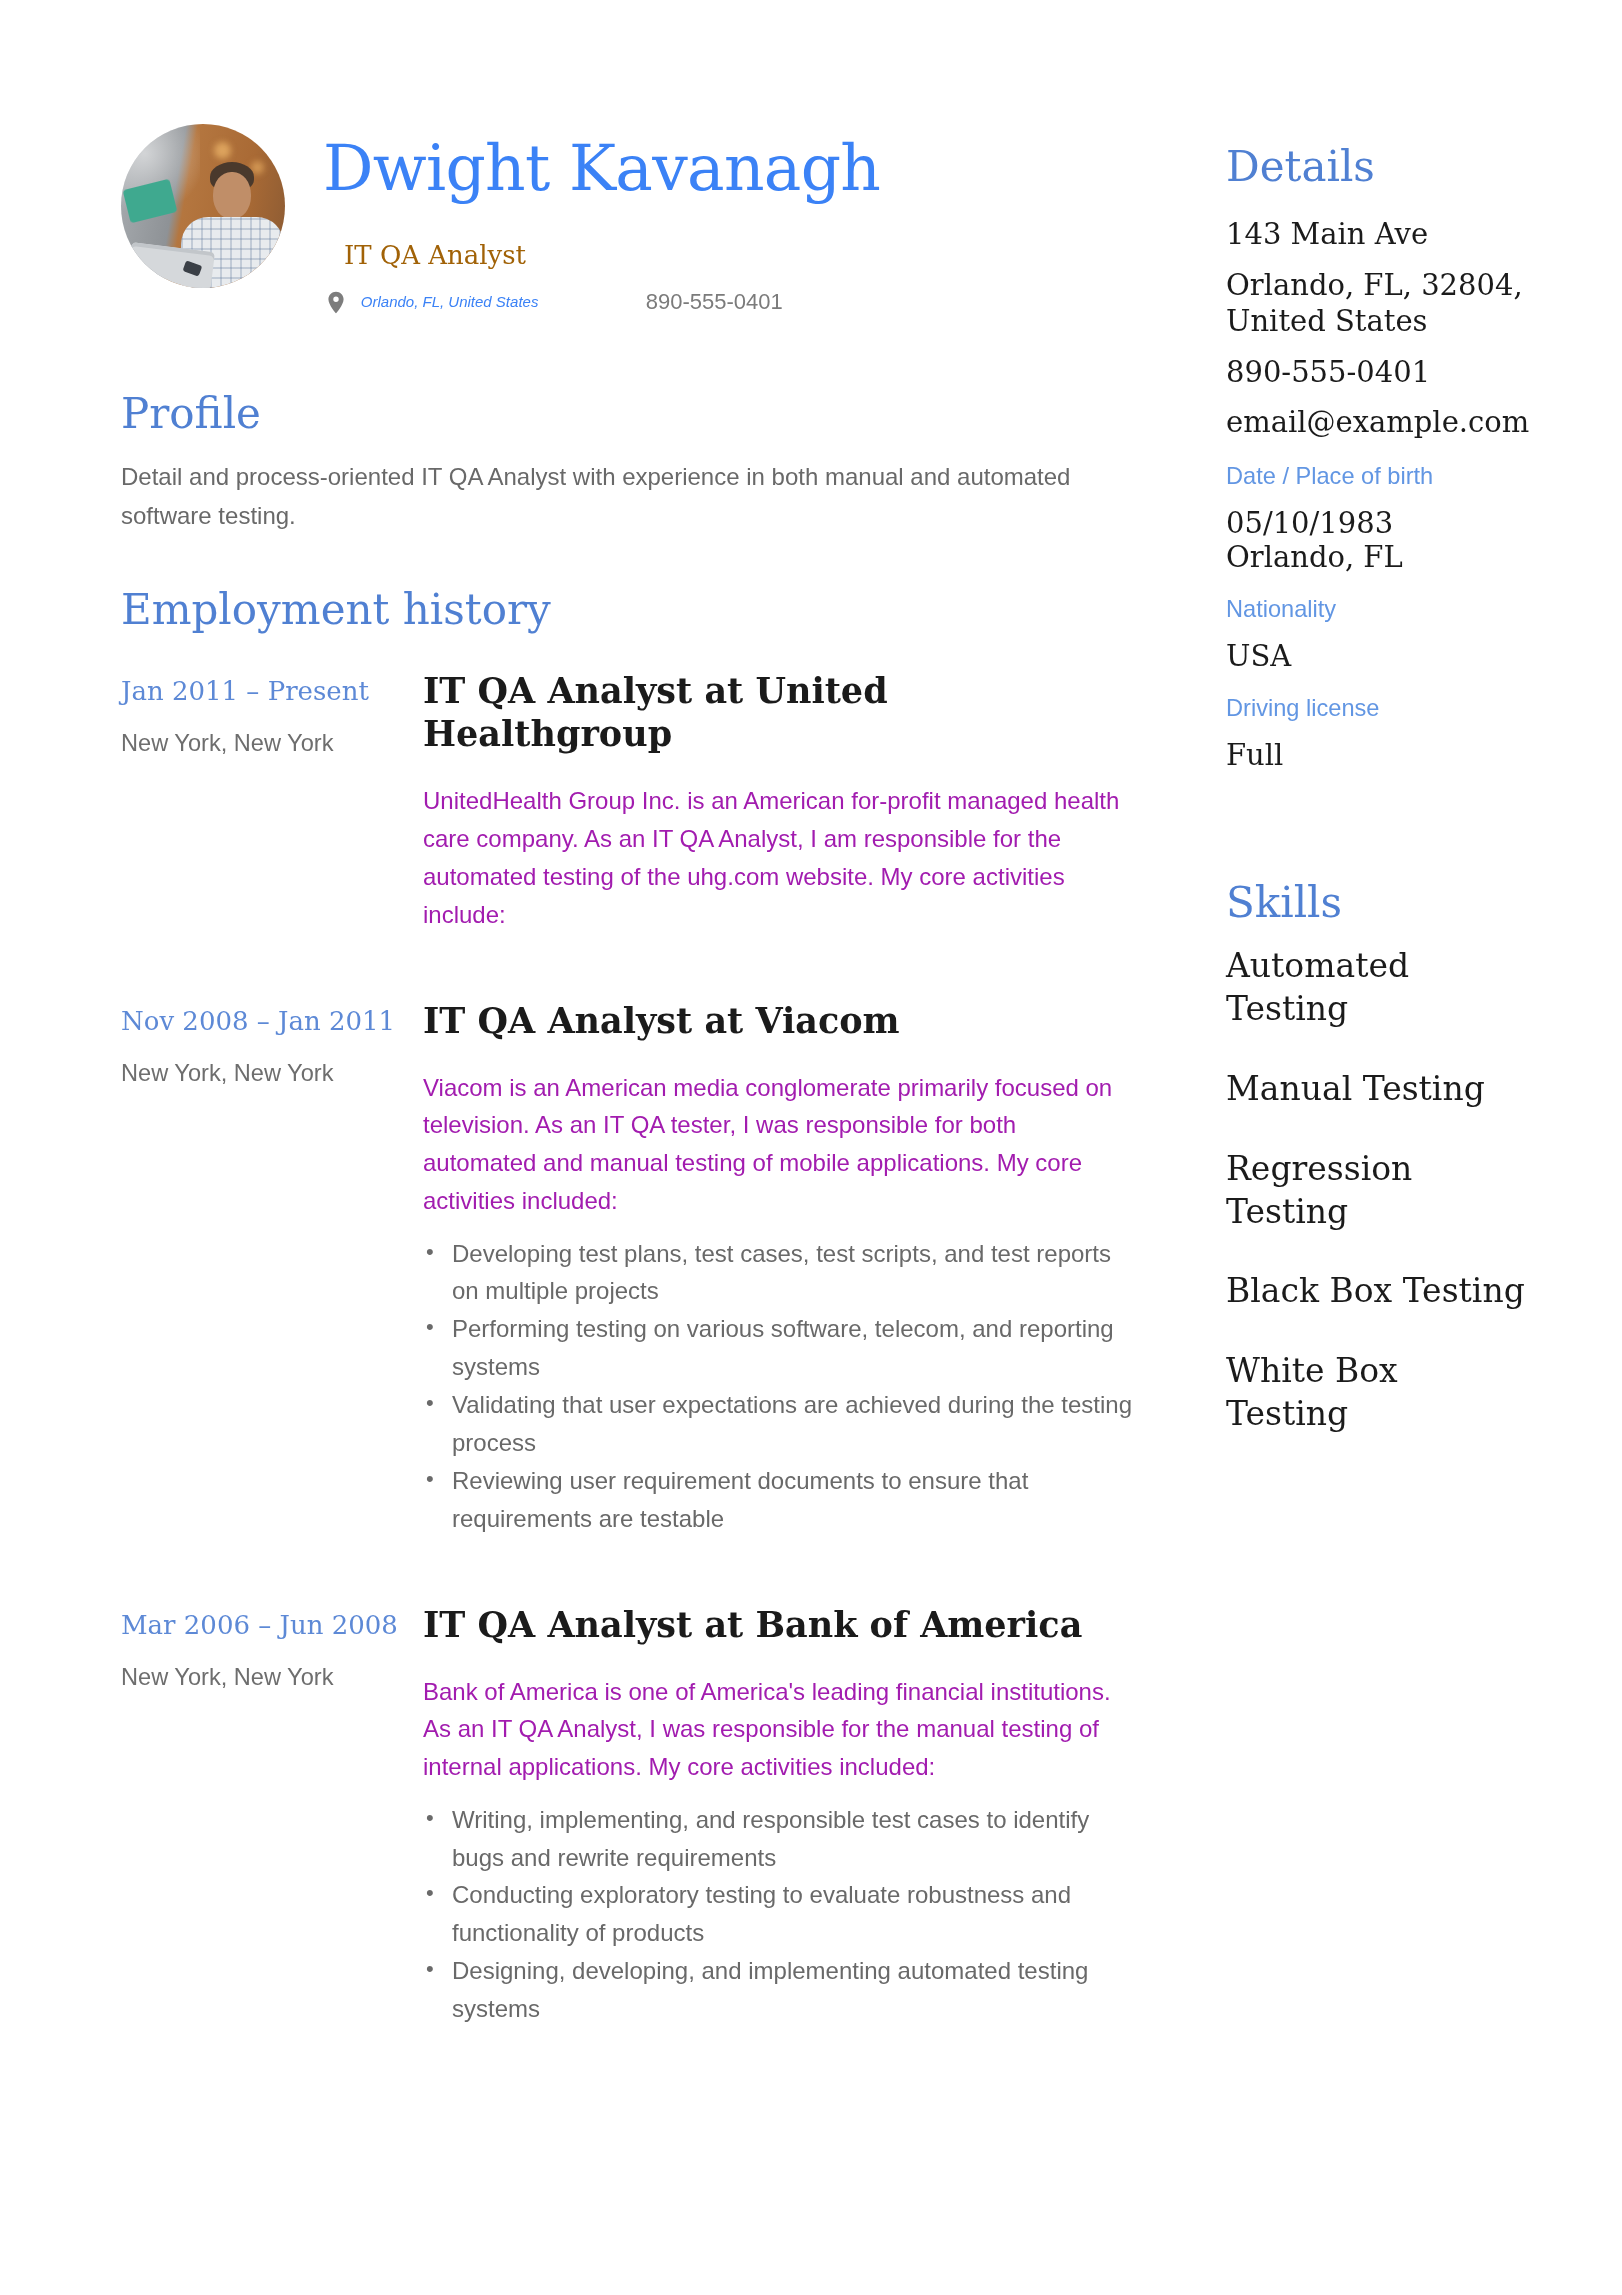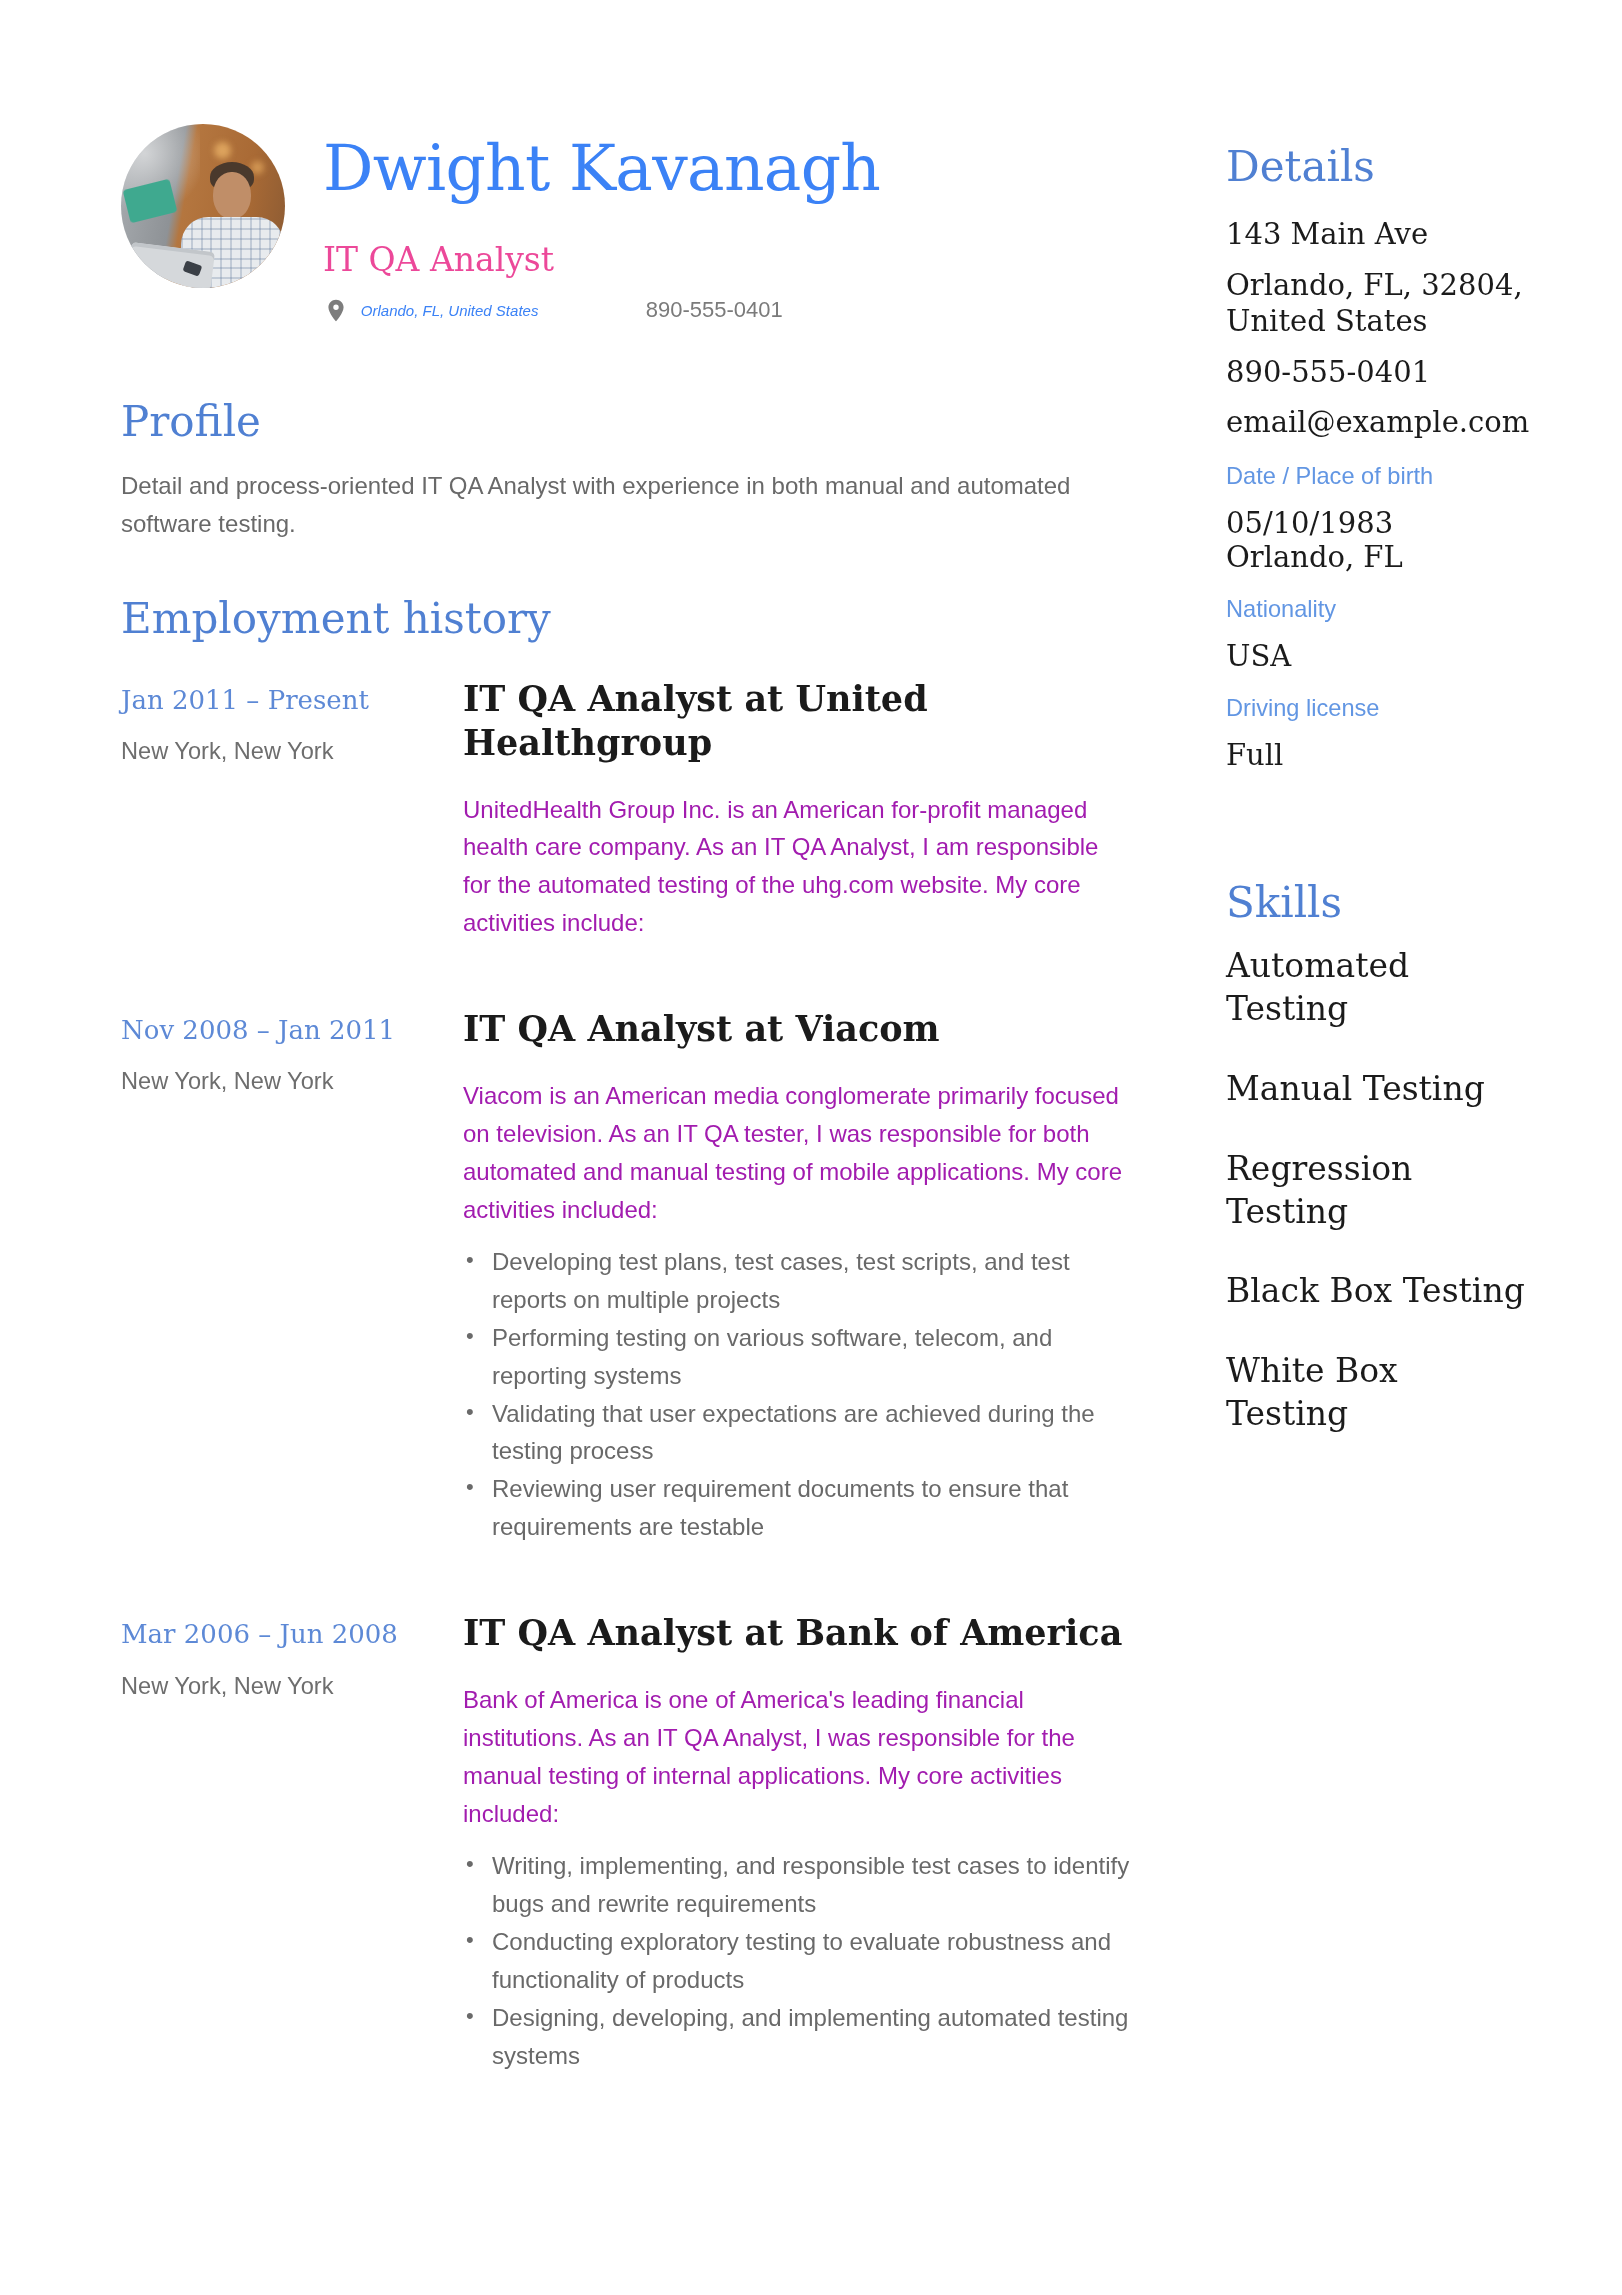--- a/index.html
+++ b/index.html
@@ -51,21 +51,21 @@
   .id-block { margin-left: 38px; padding-top: 9.2px; }
   .person-name {
     margin: 0;
     font-family: "DejaVu Serif", serif;
     font-size: 63px; font-weight: 400; color: #3b82f6;
     line-height: 1.15; letter-spacing: -0.7px;
   }
   .person-title {
     margin-top: 34px;
     font-family: "DejaVu Serif", serif;
-    font-size: 33px; color: #ec4899; line-height: 1.2;
+    font-size: 26px; color: #a16207; line-height: 1.2; margin-left: 21px;
   }
   .contact-row { display: flex; margin-top: 15.7px; align-items: center; }
   .pin { flex: none; margin-right: 11.8px; display: flex; align-items: center; }
   .contact-loc { width: 217px; font-size: 15px; line-height: 1.32; color: #3b82f6; font-style: italic; }
   .contact-phone { margin-left: 68px; align-self: flex-end; padding-bottom: 2.6px;
     font-size: 22px; color: #7b7b7b; }
 
   
   .sec-heading {
     margin: 0;
@@ -74,21 +74,21 @@
   }
 
   
   .profile-sec { margin-top: 71px; }
   .profile-text { margin: 19.6px 0 0 0; max-width: 975px;
     font-size: 24px; line-height: 1.6; color: #696969; }
 
   
   .employment-sec { margin-top: 50px; }
   .jobs { margin-top: 33px; }
-  .job { display: flex; margin-bottom: 65px; gap: 40px; }
+  .job { display: flex; margin-bottom: 65px; }
   .job:last-child { margin-bottom: 0; }
   .job-left { width: 302px; flex: none; padding-top: 6.5px; }
   .job-dates { font-family: "DejaVu Serif", serif; font-size: 26px; color: #5d89d6; line-height: 1.3; }
   .job-loc { margin-top: 21px; font-size: 23.6px; color: #6e6e6e; }
   .job-right { flex: 1; }
   .job-title {
     margin: 0; font-family: "DejaVu Serif", serif;
     font-size: 35px; font-weight: 700; color: #1b1b1b; line-height: 1.25;
   }
   .job-desc { margin: 26px 0 0 0; max-width: 707px;

